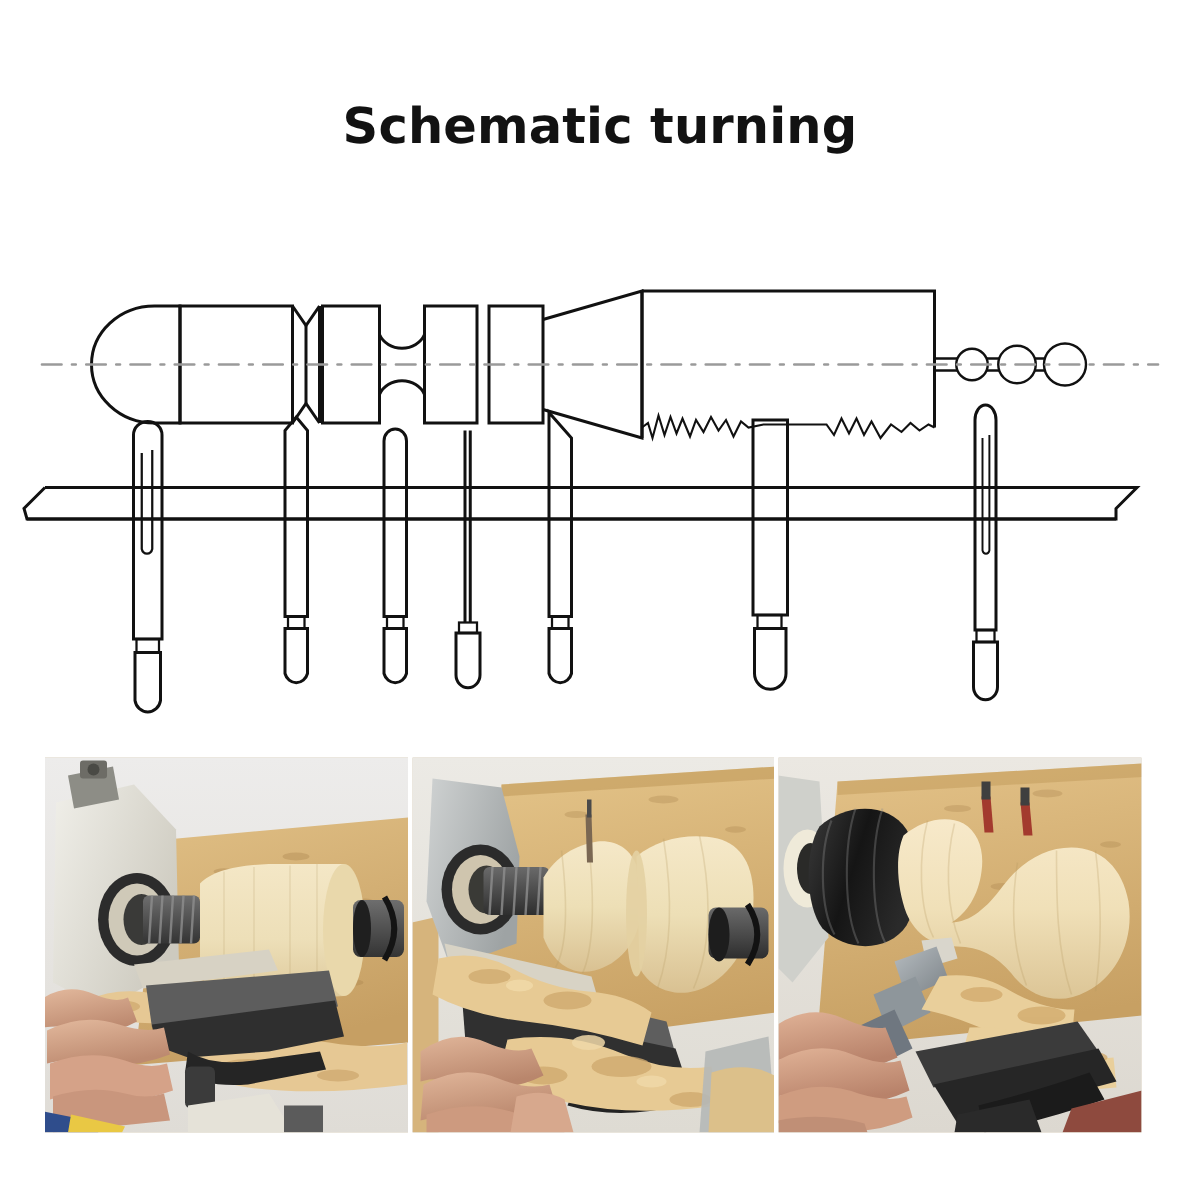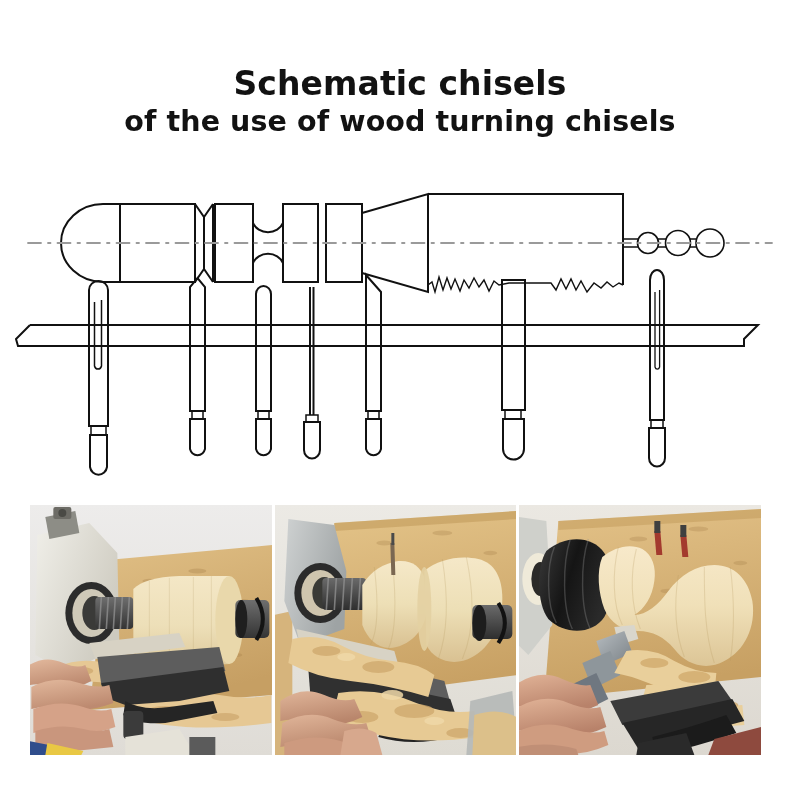--- a/index.html
+++ b/index.html
@@ -74,22 +74,21 @@
     background: #d8cdbb;
   }
   .photo svg { display: block; width: 100%; height: 100%; }
 </style>
 </head>
 <body>
 
 <div class="page">
 
   <div class="title-block">
-    <div class="title-line-1">Schematic chisels</div>
-    <div class="title-line-2">of the use of wood turning chisels</div>
+    <div class="title-line-1">Schematic turning</div>
   </div>
 
   <div class="schematic-wrap">
     <svg class="schematic-svg" width="800" height="310" viewBox="0 0 800 310" xmlns="http://www.w3.org/2000/svg">
       <g fill="none" stroke="#111111" stroke-width="2" stroke-linejoin="miter" stroke-linecap="butt">
 
         <g>
           <path d="M 120 22 L 120 100 L 103 100 A 42 39 0 0 1 103 22 L 120 22 Z"></path>
         </g>
 

